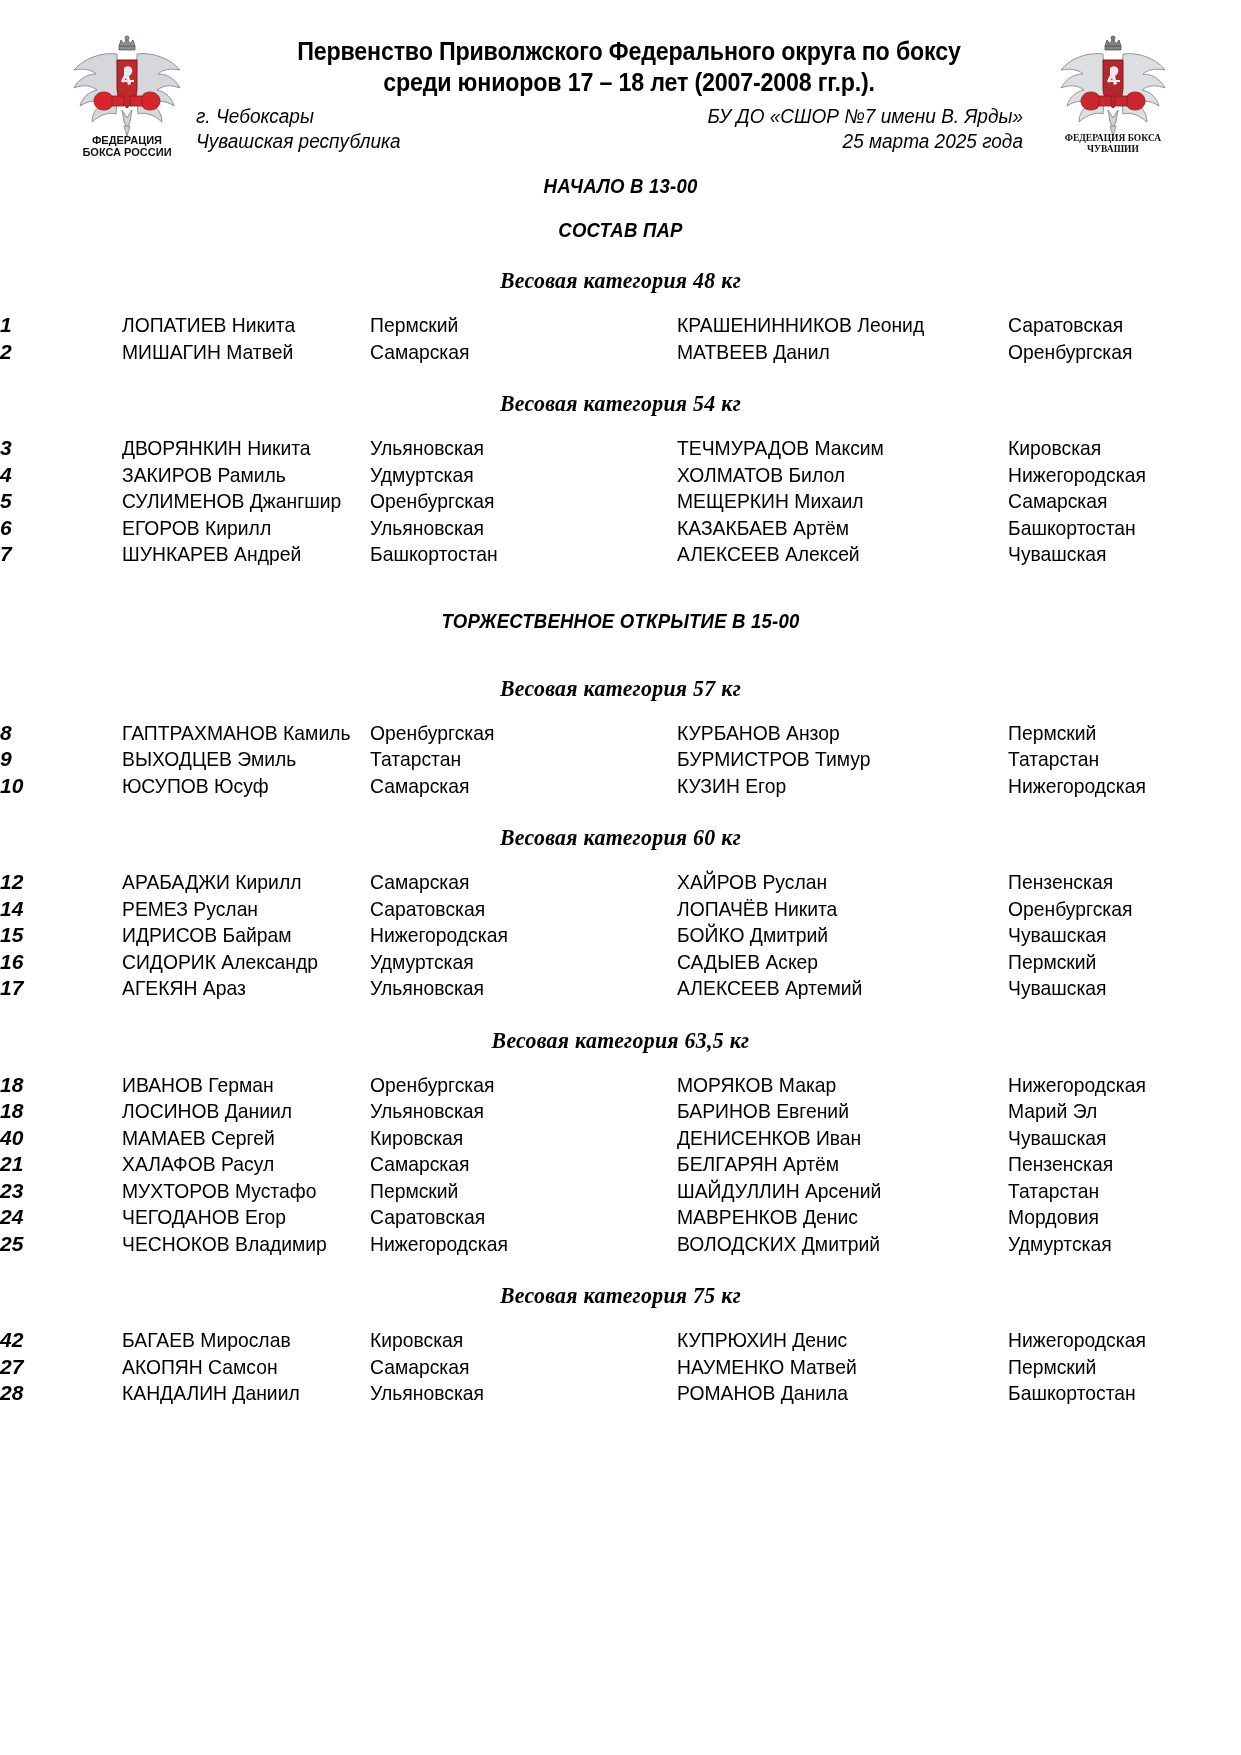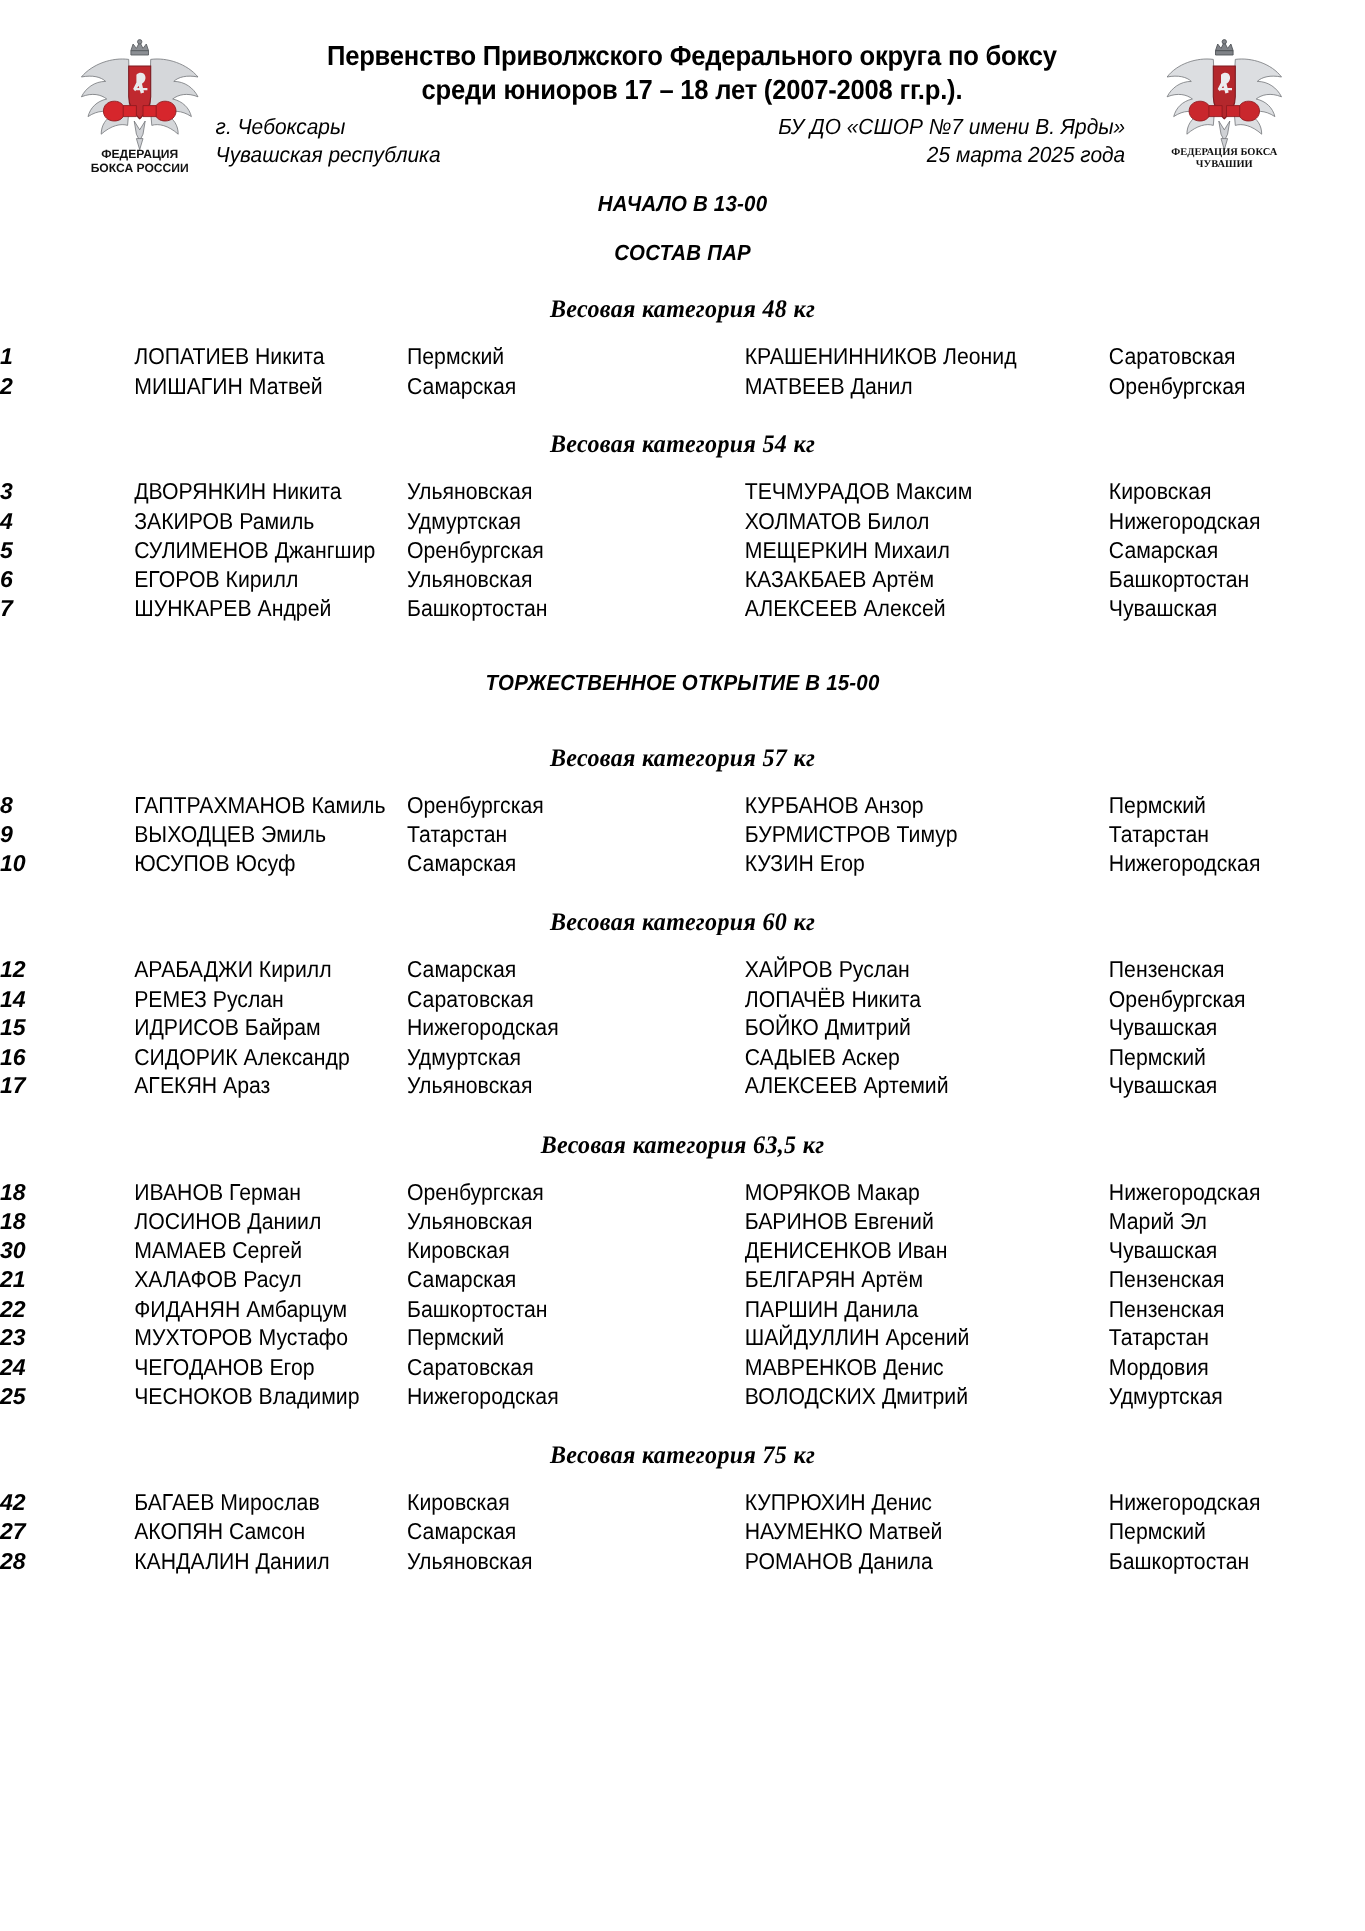--- a/index.html
+++ b/index.html
@@ -391,41 +391,34 @@
             <td class="c-blue-reg"><span class="sq">Нижегородская</span></td>
           </tr>
           <tr>
             <td class="c-num">18</td>
             <td class="c-red-name"><span class="sq">ЛОСИНОВ Даниил</span></td>
             <td class="c-red-reg"><span class="sq">Ульяновская</span></td>
             <td class="c-blue-name"><span class="sq">БАРИНОВ Евгений</span></td>
             <td class="c-blue-reg"><span class="sq">Марий Эл</span></td>
           </tr>
           <tr>
-            <td class="c-num">30</td>
+            <td class="c-num">40</td>
             <td class="c-red-name"><span class="sq">МАМАЕВ Сергей</span></td>
             <td class="c-red-reg"><span class="sq">Кировская</span></td>
             <td class="c-blue-name"><span class="sq">ДЕНИСЕНКОВ Иван</span></td>
             <td class="c-blue-reg"><span class="sq">Чувашская</span></td>
           </tr>
           <tr>
             <td class="c-num">21</td>
             <td class="c-red-name"><span class="sq">ХАЛАФОВ Расул</span></td>
             <td class="c-red-reg"><span class="sq">Самарская</span></td>
             <td class="c-blue-name"><span class="sq">БЕЛГАРЯН Артём</span></td>
             <td class="c-blue-reg"><span class="sq">Пензенская</span></td>
           </tr>
           <tr>
-            <td class="c-num">22</td>
-            <td class="c-red-name"><span class="sq">ФИДАНЯН Амбарцум</span></td>
-            <td class="c-red-reg"><span class="sq">Башкортостан</span></td>
-            <td class="c-blue-name"><span class="sq">ПАРШИН Данила</span></td>
-            <td class="c-blue-reg"><span class="sq">Пензенская</span></td>
-          </tr>
-          <tr>
             <td class="c-num">23</td>
             <td class="c-red-name"><span class="sq">МУХТОРОВ Мустафо</span></td>
             <td class="c-red-reg"><span class="sq">Пермский</span></td>
             <td class="c-blue-name"><span class="sq">ШАЙДУЛЛИН Арсений</span></td>
             <td class="c-blue-reg"><span class="sq">Татарстан</span></td>
           </tr>
           <tr>
             <td class="c-num">24</td>
             <td class="c-red-name"><span class="sq">ЧЕГОДАНОВ Егор</span></td>
             <td class="c-red-reg"><span class="sq">Саратовская</span></td>

